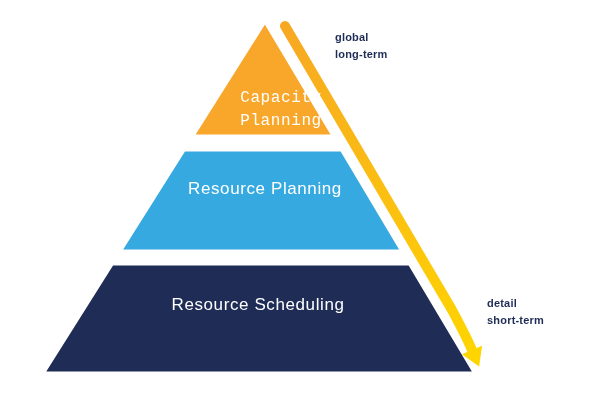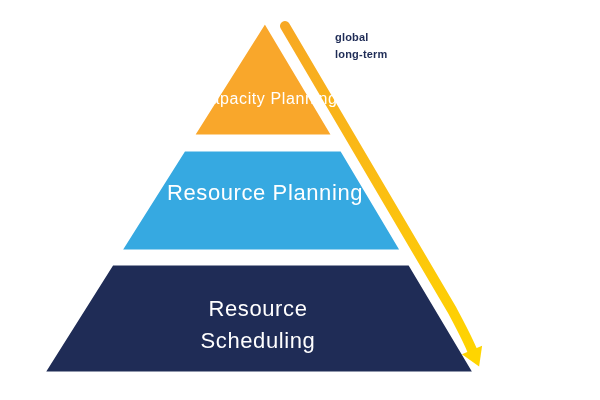--- a/index.html
+++ b/index.html
@@ -26,27 +26,27 @@
     stroke-linejoin: round;
   }
   .arrow-line {
     fill: none;
     stroke-width: 10;
     stroke-linecap: round;
   }
   .band-label {
     position: absolute;
     color: #ffffff;
-    font-size: 22px;
+    font-size: 17px;
     line-height: 1.45;
     letter-spacing: 0.6px;
     text-align: center;
     font-weight: 400;
   }
-  .band-label.capacity   { left: 188px; top: 87px;  width: 160px; font-size: 16px; }
+  .band-label.capacity   { left: 201px; top: 87px;  width: 160px; font-size: 16px; font-family: Liberation Mono, monospace; }
   .band-label.rplanning  { left: 165px; top: 177px; width: 200px; }
   .band-label.rscheduling{ left: 158px; top: 293px; width: 200px; }
   .arrow-note {
     position: absolute;
     font-size: 11px;
     font-weight: 700;
     line-height: 1.55;
     letter-spacing: 0.2px;
   }
   .arrow-note span { display: block; }
@@ -80,14 +80,18 @@
 
   <div class="band-label rplanning">Resource Planning</div>
 
   <div class="band-label rscheduling">Resource Scheduling</div>
 
   <div class="arrow-note note-top" style="color: rgb(31, 44, 86); padding-left: 32px;">
     <span>global</span>
     <span>long-term</span>
   </div>
 
+  <div class="arrow-note note-bottom" style="color: rgb(31, 44, 86);">
+    <span>detail</span>
+    <span>short-term</span>
+  </div>
 
 </div>
 
 </body></html>

